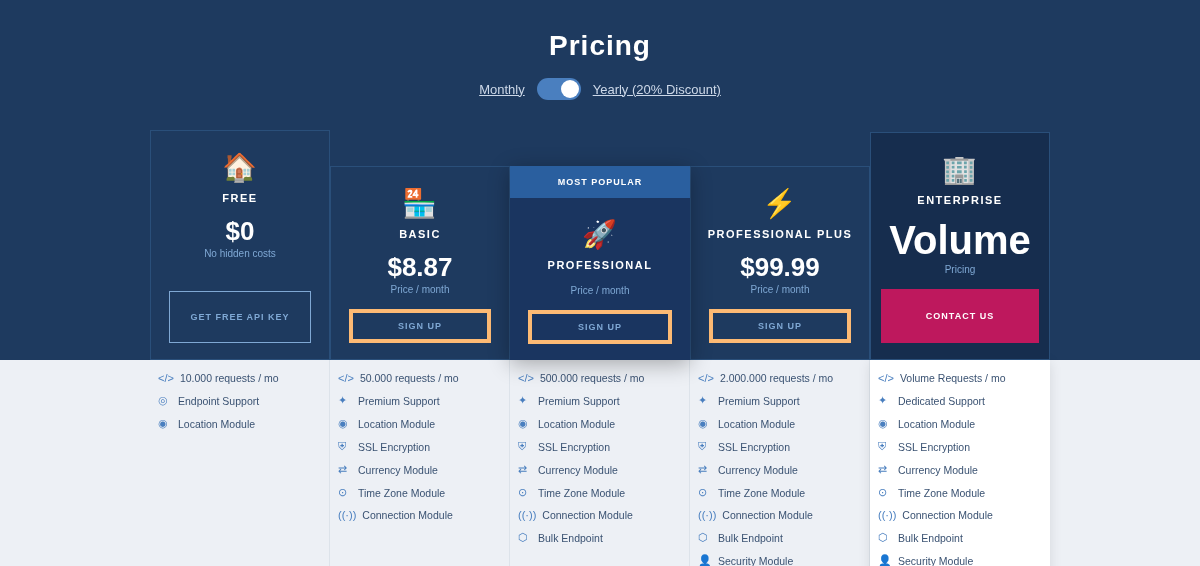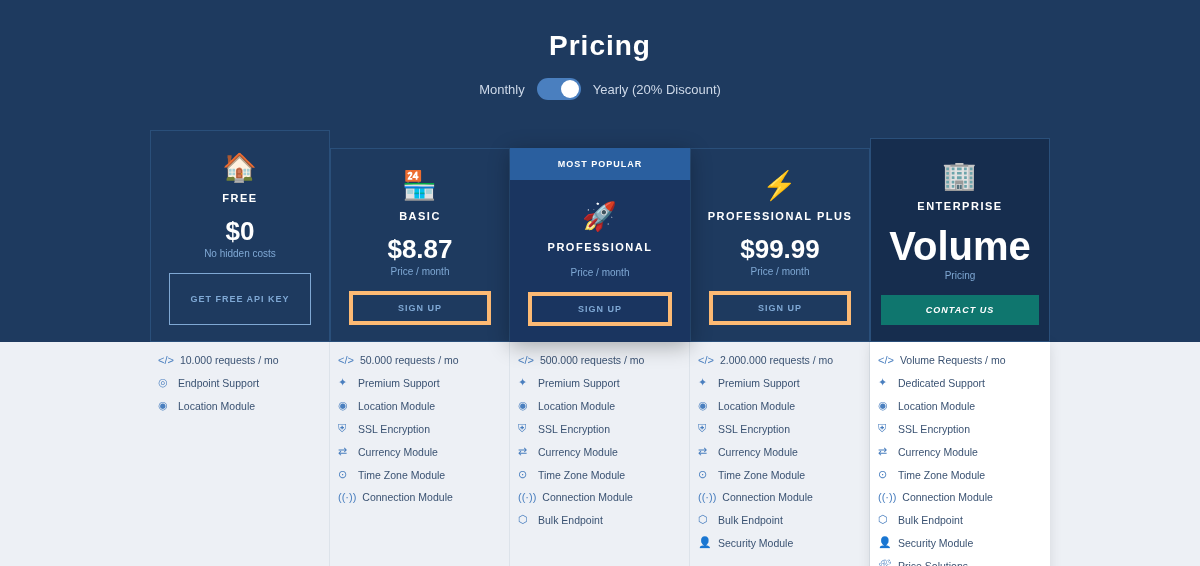--- a/index.html
+++ b/index.html
@@ -29,20 +29,21 @@
       display: flex;
       align-items: center;
       justify-content: center;
       gap: 12px;
       margin-bottom: 30px;
     }
 
     .billing-label {
       color: #cdd8e8;
       font-size: 13px;
+      text-decoration: underline;
     }
 
     .toggle-switch {
       width: 44px;
       height: 22px;
       background: #4a7fbf;
       border-radius: 11px;
       position: relative;
       cursor: pointer;
       display: inline-block;
@@ -136,45 +137,45 @@
       background: transparent;
       border: 1px solid #7fa8d4;
       color: #7fa8d4;
       font-size: 9px;
       font-weight: 700;
       letter-spacing: 1px;
       padding: 20px 6px;
       width: 90%;
       cursor: pointer;
       margin-bottom: 0;
+      margin-top: 18px;
     }
 
     .btn-signup {
       background: transparent;
       border: 4px solid #fdba74;
       color: #7fa8d4;
       font-size: 9px;
       font-weight: 700;
       letter-spacing: 1px;
       padding: 8px 6px;
       width: 90%;
       cursor: pointer;
     }
 
     .btn-contact {
-      background: #0f766e;
+      background: #be185d;
       border: none;
       color: #fff;
       font-size: 9px;
       font-weight: 700;
       letter-spacing: 1px;
-      padding: 10px 6px;
+      padding: 22px 6px;
       width: 100%;
       cursor: pointer;
-      font-style: italic;
     }
 
     .features-section {
       background: #f0f3f7;
       padding: 0 60px;
       display: flex;
       justify-content: center;
     }
 
     .feature-col {

